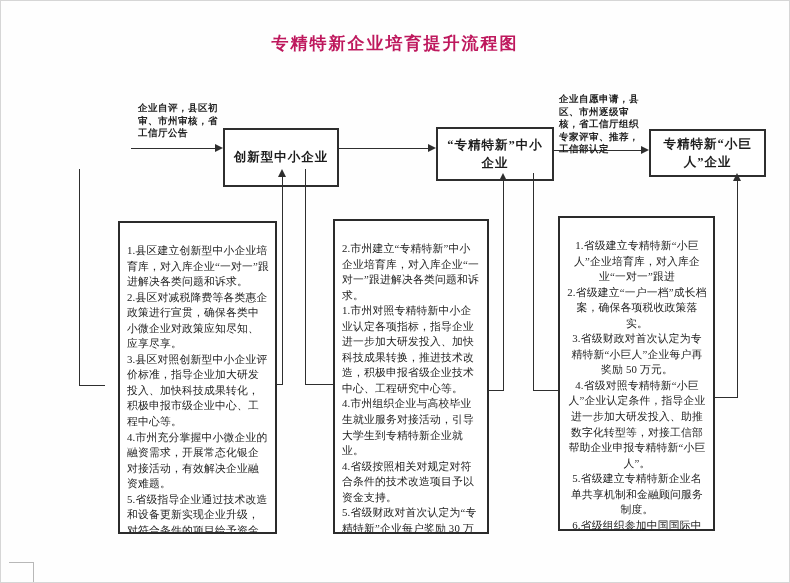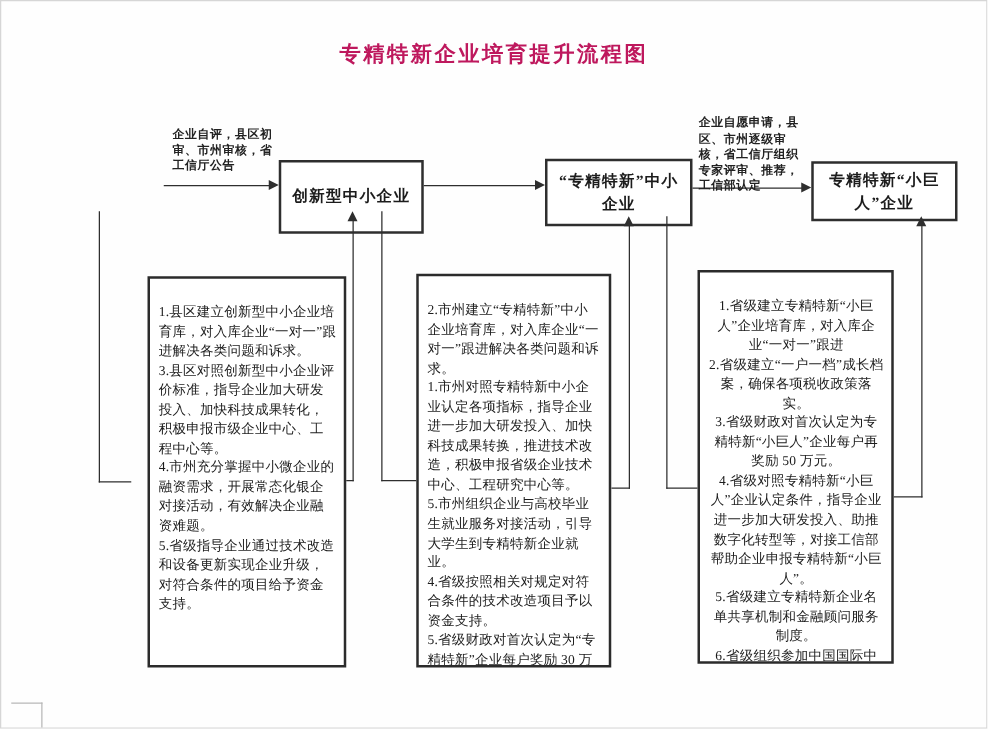--- a/index.html
+++ b/index.html
@@ -104,29 +104,30 @@
 
   <div class="vline c5v"></div>
   <div class="hline c5h"></div>
 
   <div class="arrow-up c6a"></div>
   <div class="vline c6v"></div>
   <div class="hline c6h"></div>
 
   <div class="detail d1">
     <p>1.县区建立创新型中小企业培育库，对入库企业“一对一”跟进解决各类问题和诉求。</p>
+    <p>2.县区对减税降费等各类惠企政策进行宣贯，确保各类中小微企业对政策应知尽知、应享尽享。</p>
     <p>3.县区对照创新型中小企业评价标准，指导企业加大研发投入、加快科技成果转化，积极申报市级企业中心、工程中心等。</p>
     <p>4.市州充分掌握中小微企业的融资需求，开展常态化银企对接活动，有效解决企业融资难题。</p>
     <p>5.省级指导企业通过技术改造和设备更新实现企业升级，对符合条件的项目给予资金支持。</p>
   </div>
 
   <div class="detail d2">
     <p>2.市州建立“专精特新”中小企业培育库，对入库企业“一对一”跟进解决各类问题和诉求。</p>
     <p>1.市州对照专精特新中小企业认定各项指标，指导企业进一步加大研发投入、加快科技成果转换，推进技术改造，积极申报省级企业技术中心、工程研究中心等。</p>
-    <p>5.市州组织企业与高校毕业生就业服务对接活动，引导大学生到专精特新企业就业。</p>
+    <p>4.市州组织企业与高校毕业生就业服务对接活动，引导大学生到专精特新企业就业。</p>
     <p>4.省级按照相关对规定对符合条件的技术改造项目予以资金支持。</p>
     <p>5.省级财政对首次认定为“专精特新”企业每户奖励 30 万元。</p>
 
   </div>
 
   <div class="detail d3">
     <p>1.省级建立专精特新“小巨人”企业培育库，对入库企业“一对一”跟进</p>
     <p>2.省级建立“一户一档”成长档案，确保各项税收政策落实。</p>
     <p>3.省级财政对首次认定为专精特新“小巨人”企业每户再奖励 50 万元。</p>
     <p>4.省级对照专精特新“小巨人”企业认定条件，指导企业进一步加大研发投入、助推数字化转型等，对接工信部帮助企业申报专精特新“小巨人”。</p>

